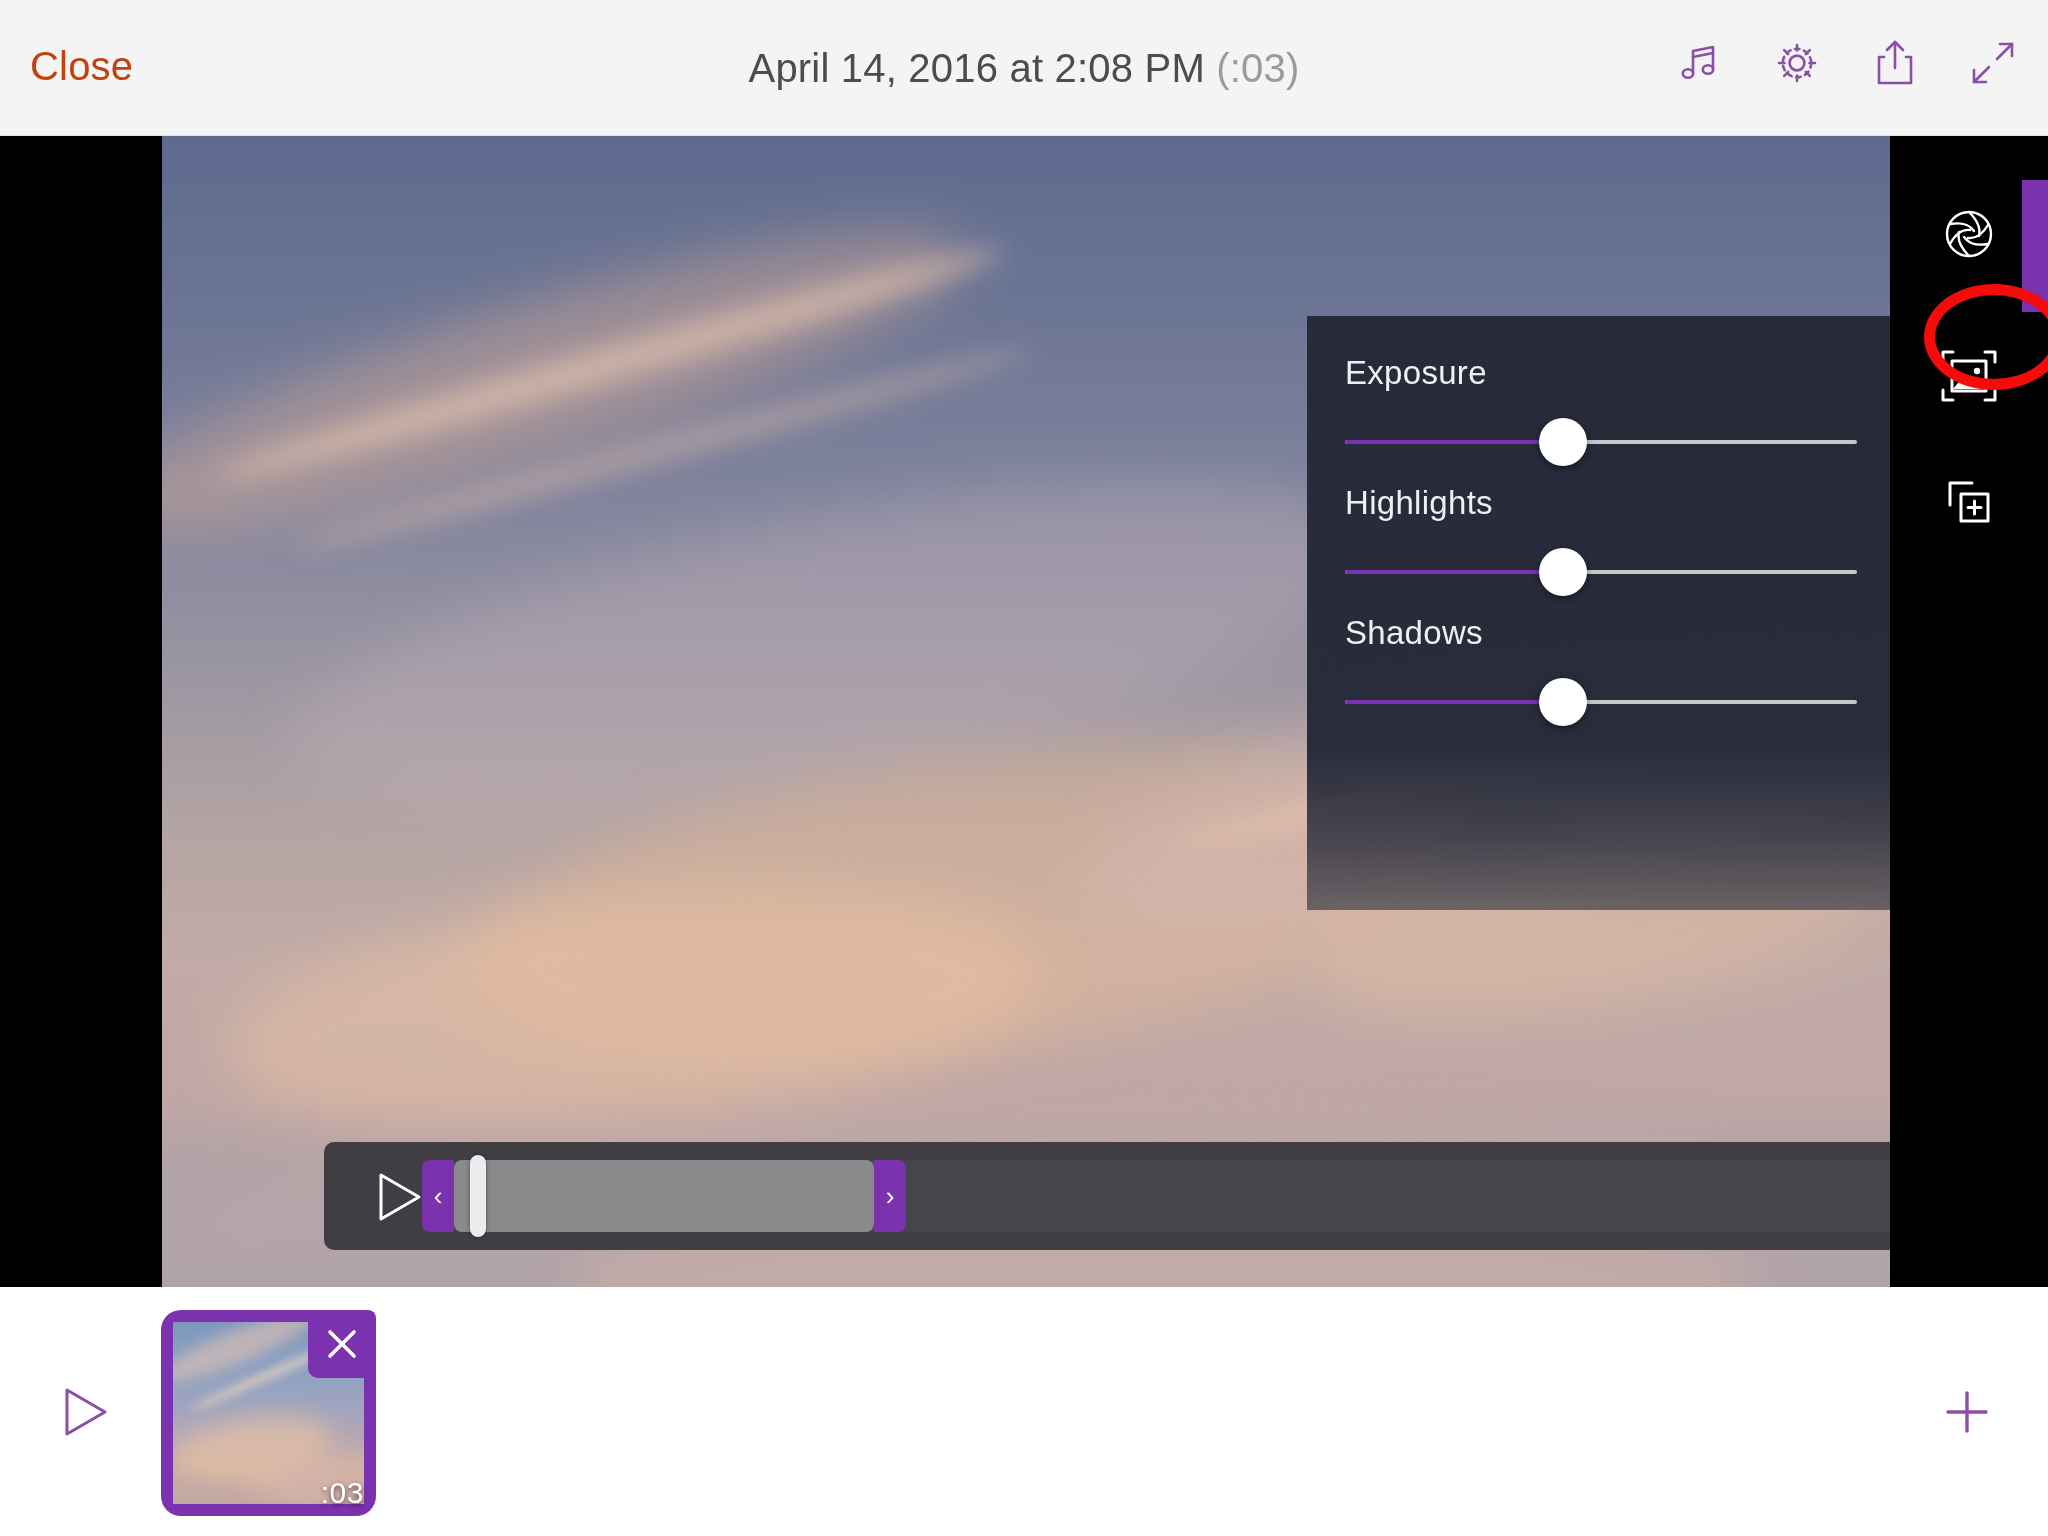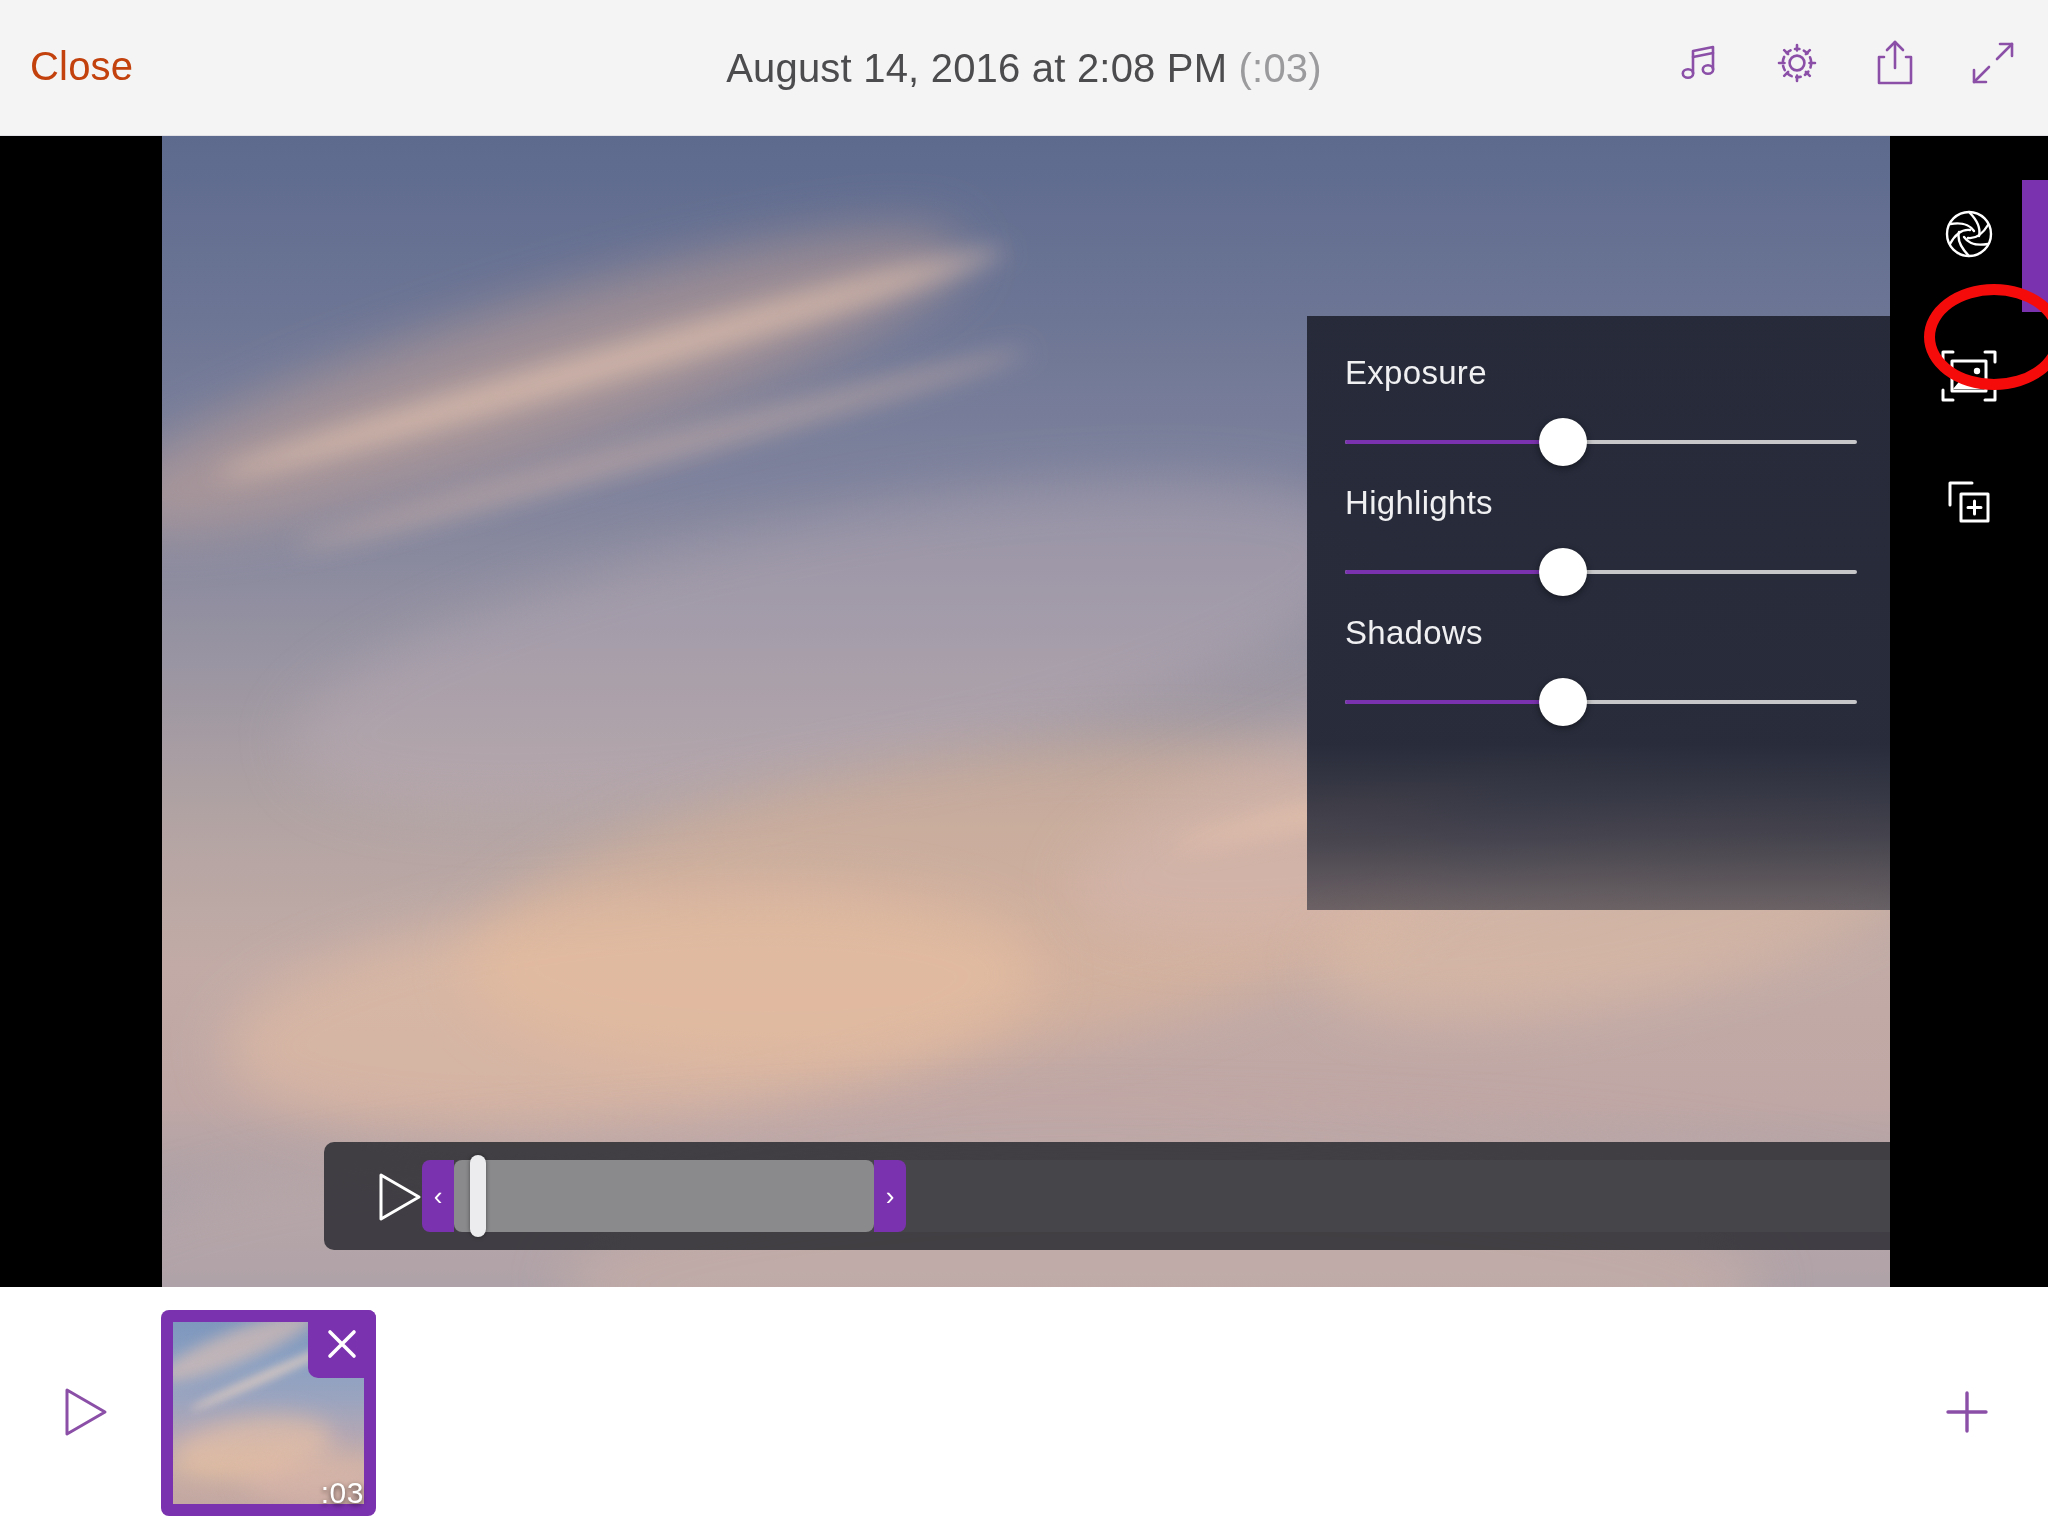--- a/index.html
+++ b/index.html
@@ -244,21 +244,21 @@
     position: absolute;
     left: 58px; top: 98px;
     width: 54px; height: 54px;
     cursor: pointer;
   }
   #clip {
     position: absolute;
     left: 161px; top: 23px;
     width: 215px; height: 206px;
     background: #7b32ae;
-    border-radius: 8px;
+    border-radius: 20px;
     cursor: pointer;
   }
   #clip-thumb {
     position: absolute;
     left: 12px; top: 12px;
     width: 191px; height: 182px;
     overflow: hidden;
     background:
       linear-gradient(to bottom,
         #7e97bd 0%,
@@ -296,21 +296,21 @@
 </head>
 <body>
 
 <div id="app">
 
   <div id="topbar">
 
     <div id="close-btn">Close</div>
 
     <div id="title">
-      <span>August 14, 2016 at 2:08 PM</span>
+      <span>April 14, 2016 at 2:08 PM</span>
       <span class="dur">(:03)</span>
     </div>
 
     <div id="topbar-icons">
 
       <div class="tbicon">
         <svg width="48" height="48" viewBox="0 0 48 48" fill="none" stroke="#8b4fa8" stroke-width="2.6" stroke-linecap="round" stroke-linejoin="round">
           <path d="M18 34V12l20-4v22"></path>
           <ellipse cx="13" cy="34.5" rx="5.2" ry="4.2"></ellipse>
           <ellipse cx="33" cy="30.5" rx="5.2" ry="4.2"></ellipse>

